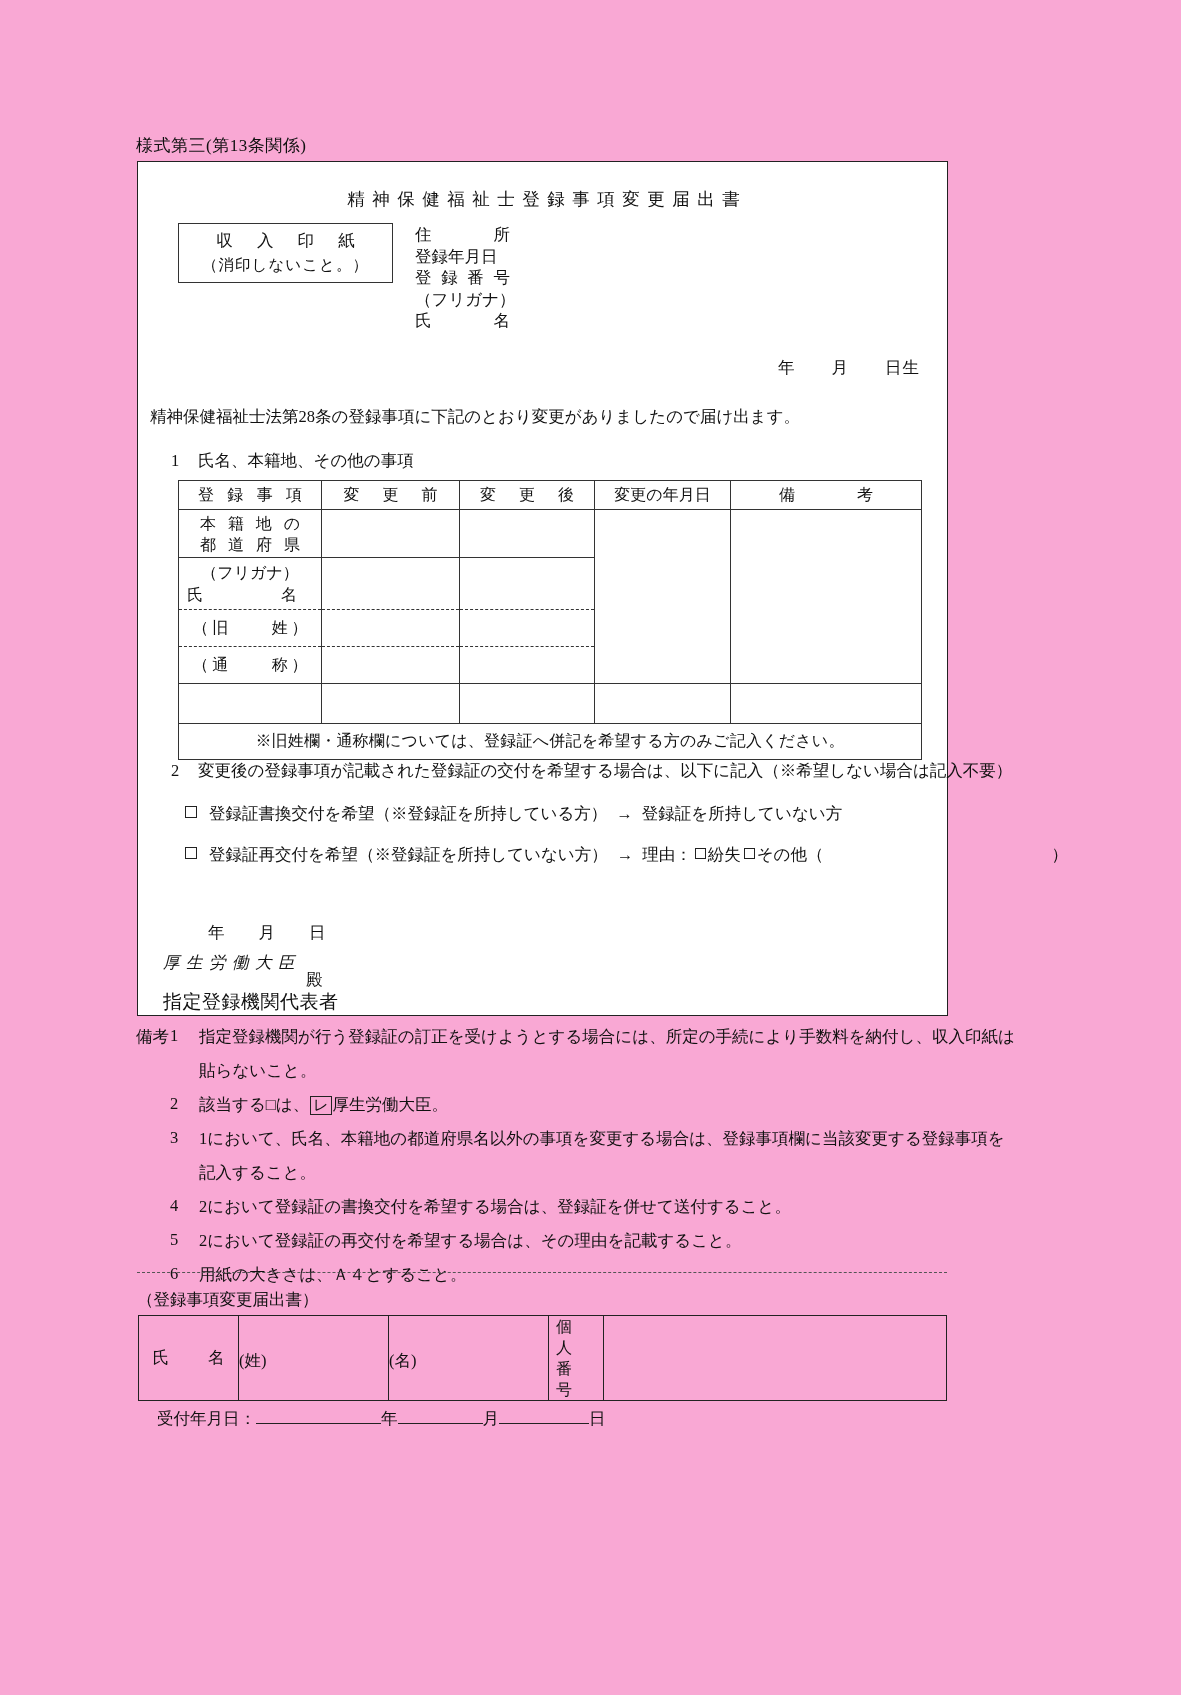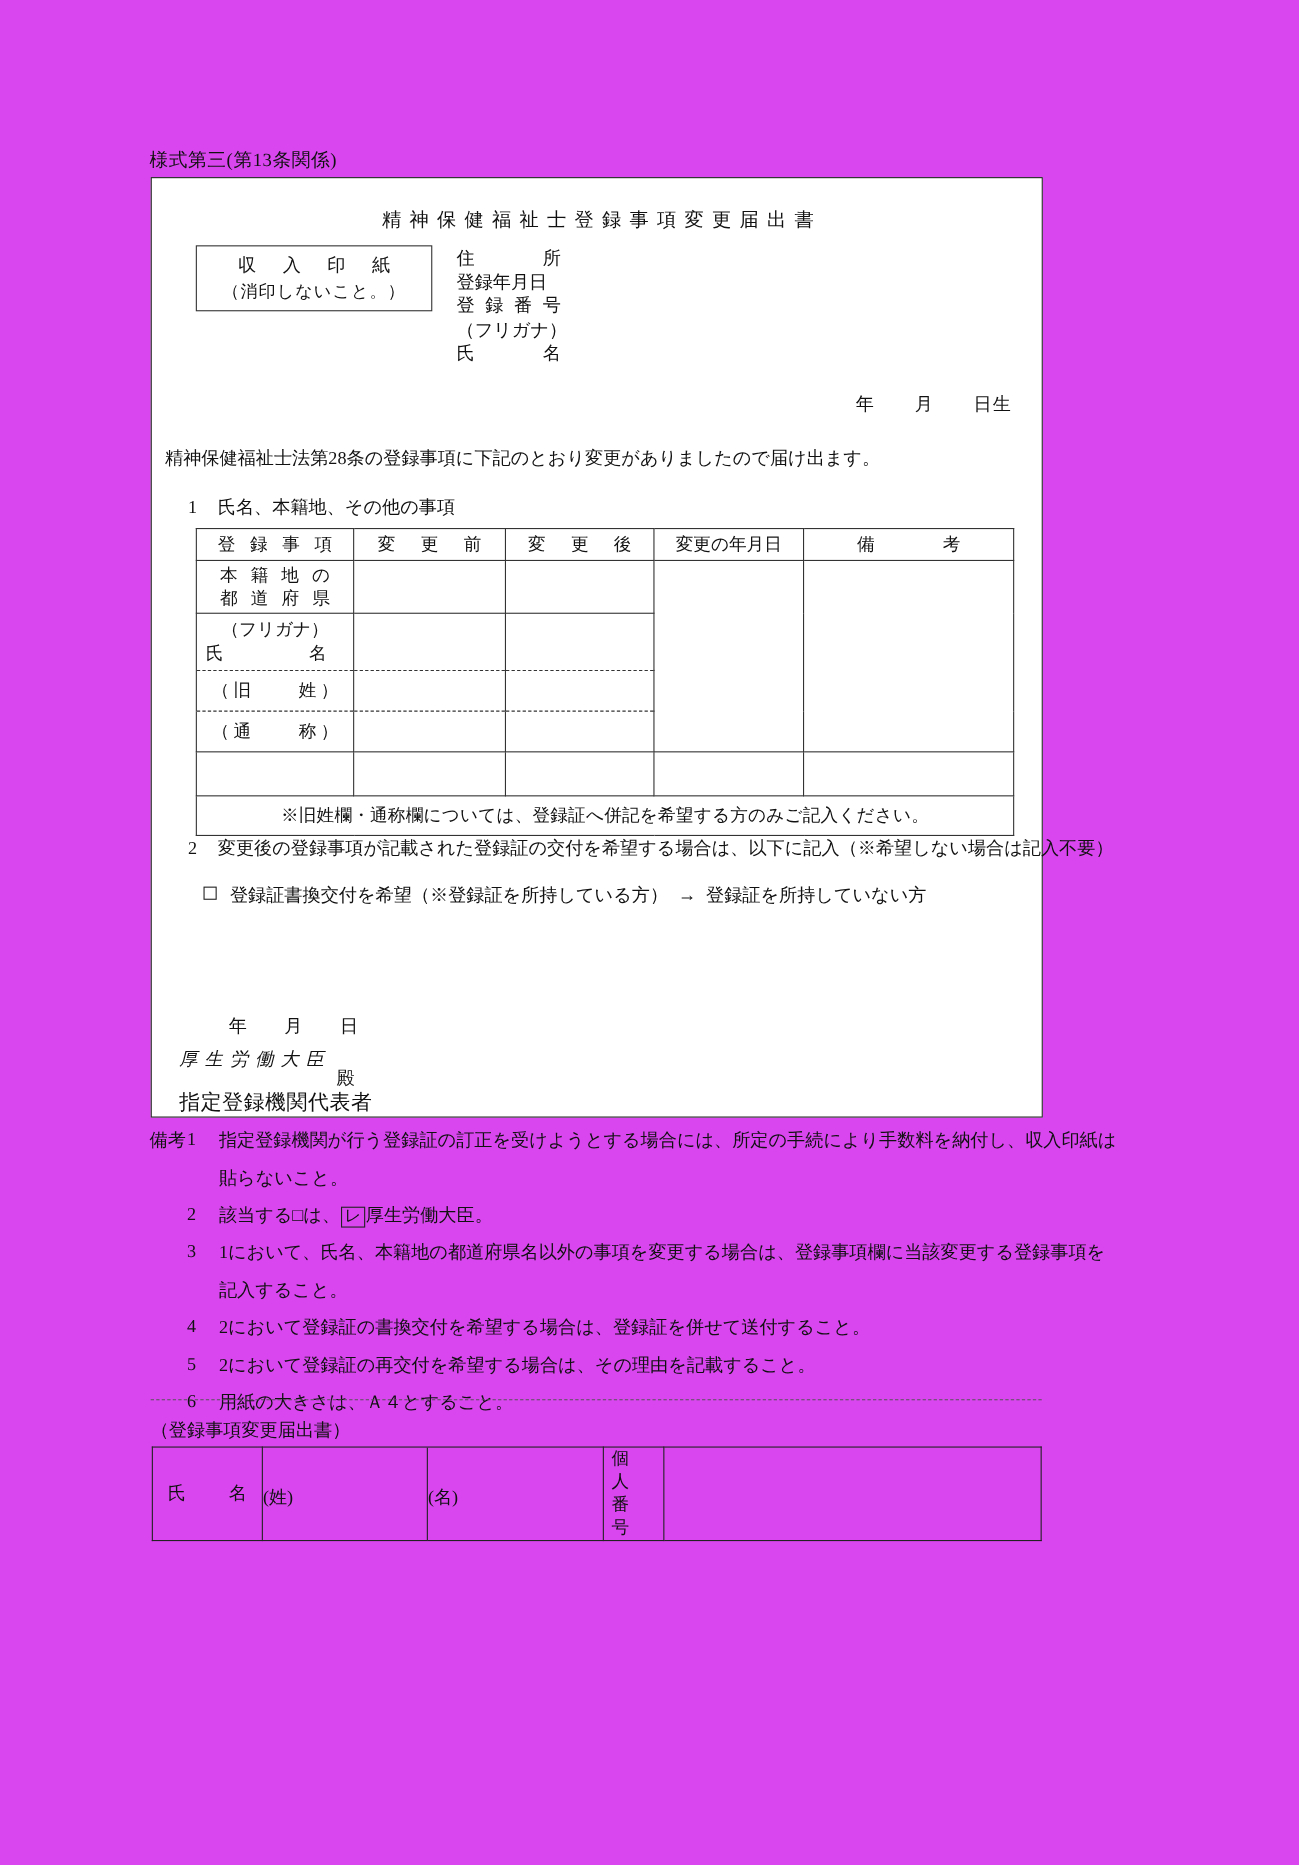--- a/index.html
+++ b/index.html
@@ -11,21 +11,21 @@
     width: 1181px; height: 1695px;
     font-family: "Liberation Serif", "DejaVu Serif", serif;
     color: #111;
     position: relative;
     overflow: hidden;
   }
   .page {
     position: absolute;
     left: 0; top: 0;
     width: 1181px; height: 1695px;
-    background: #d946ef;
+    background: #f9a8d4;
   }
 
   
   .form-no {
     position: absolute;
     left: 136px; top: 134px;
     font-size: 17px;
     letter-spacing: 0.5px;
     white-space: nowrap;
   }
@@ -444,20 +444,23 @@
       </table>
 
     <div class="section-2">
       <span class="section-num">2</span><span>変更後の登録事項が記載された登録証の交付を希望する場合は、以下に記入（※希望しない場合は記入不要）</span>
     </div>
 
     <div class="check-line-1">
       <span class="cbox"></span><span>登録証書換交付を希望（※登録証を所持している方）</span><span class="arrow">→</span><span>登録証を所持していない方</span>
     </div>
 
+    <div class="check-line-2">
+      <span class="cbox"></span><span>登録証再交付を希望（※登録証を所持していない方）</span><span class="arrow">→</span><span>理由：</span><span class="cbox-sm"></span><span>紛失</span><span class="cbox-sm"></span><span>その他（</span><span class="blank-paren"></span><span>）</span>
+    </div>
 
     <div class="sig-date">
       <span>年</span><span class="gap"></span><span>月</span><span class="gap"></span><span>日</span>
     </div>
     <div class="sig-minister">厚生労働大臣</div>
     <div class="sig-dono">殿</div>
     <div class="sig-org">指定登録機関代表者</div>
 
   </div>
 
@@ -511,14 +514,17 @@
           </td>
       <td class="bt-c4 kojin">
         <span>個　人</span><br>
         <span>番　号</span>
       </td>
       <td class="bt-c5"></td>
     </tr>
   </tbody>
     </table>
 
+  <div class="receipt">
+    <span>受付年月日：</span><span class="u-line u-long"></span><span>年</span><span class="u-line u-mid"></span><span>月</span><span class="u-line u-mid2"></span><span>日</span>
+  </div>
 
 </div>
 
 </body></html>

